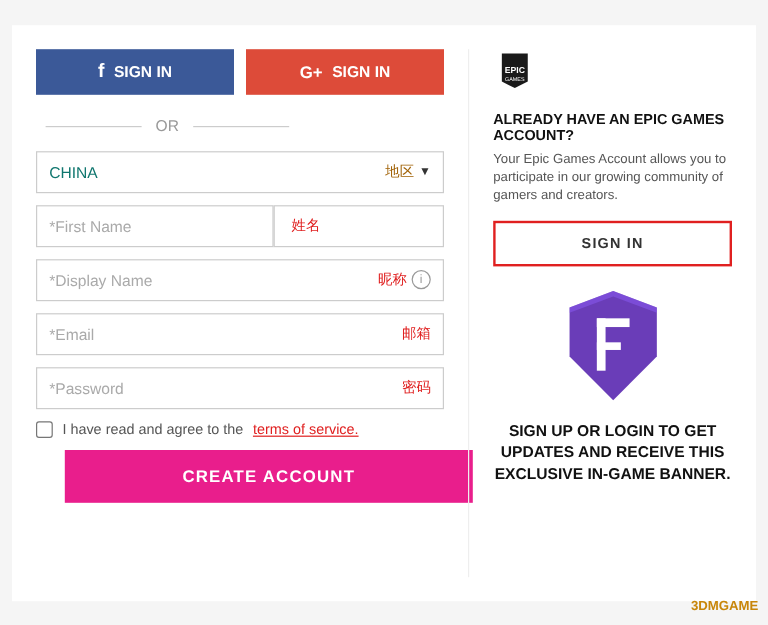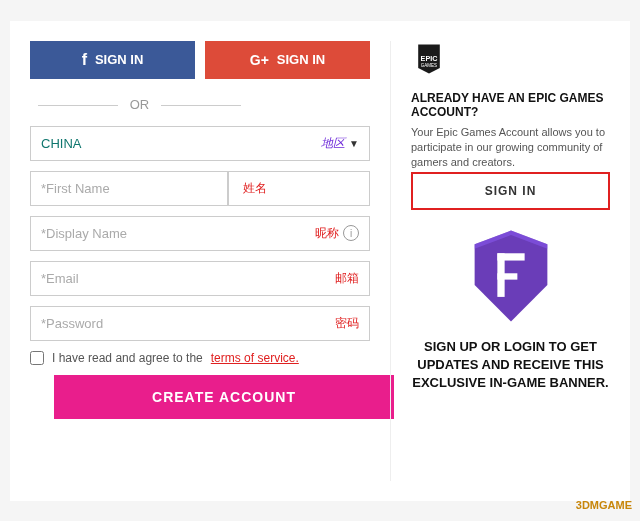--- a/index.html
+++ b/index.html
@@ -109,24 +109,23 @@
       outline: none;
       background: transparent;
       font-size: 13px;
       flex: 1;
       appearance: none;
       -webkit-appearance: none;
       cursor: pointer;
       color: #0f766e;
     }
     .select-label {
-      color: #6d28d9;
+      color: #a16207;
       font-size: 12px;
       margin-right: 4px;
-      font-style: italic;
     }
     .select-arrow {
       color: #333;
       font-size: 10px;
     }
 
     
     .name-row {
       display: flex;
     }
@@ -220,21 +219,21 @@
     .already-text {
       font-size: 12px;
       font-weight: bold;
       color: #111;
       margin-bottom: 6px;
       width: 100%;
     }
     .already-desc {
       font-size: 11px;
       color: #555;
-      margin-bottom: 1px;
+      margin-bottom: 12px;
       line-height: 1.4;
       width: 100%;
     }
     .btn-signin-epic {
       width: 100%;
       border: 2px solid #e02020;
       background: #fff;
       color: #333;
       padding: 10px;
       font-size: 12px;

